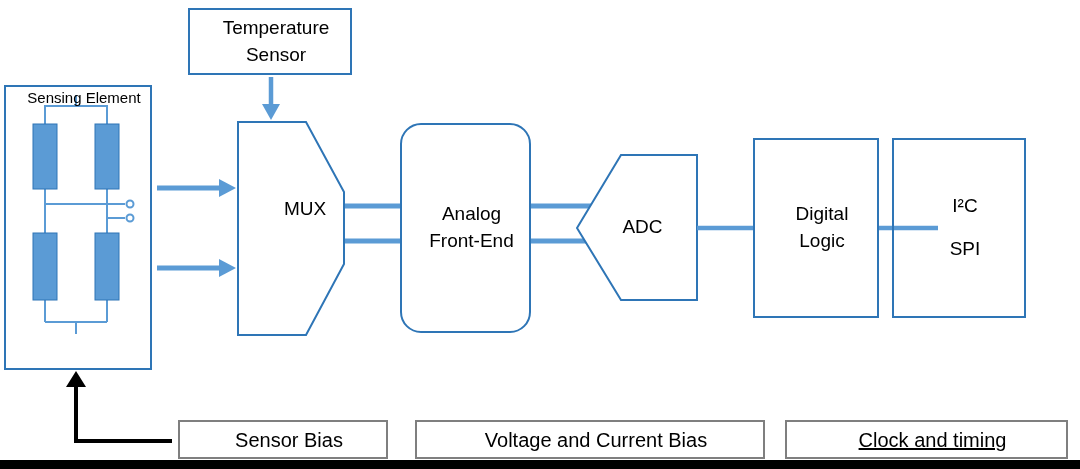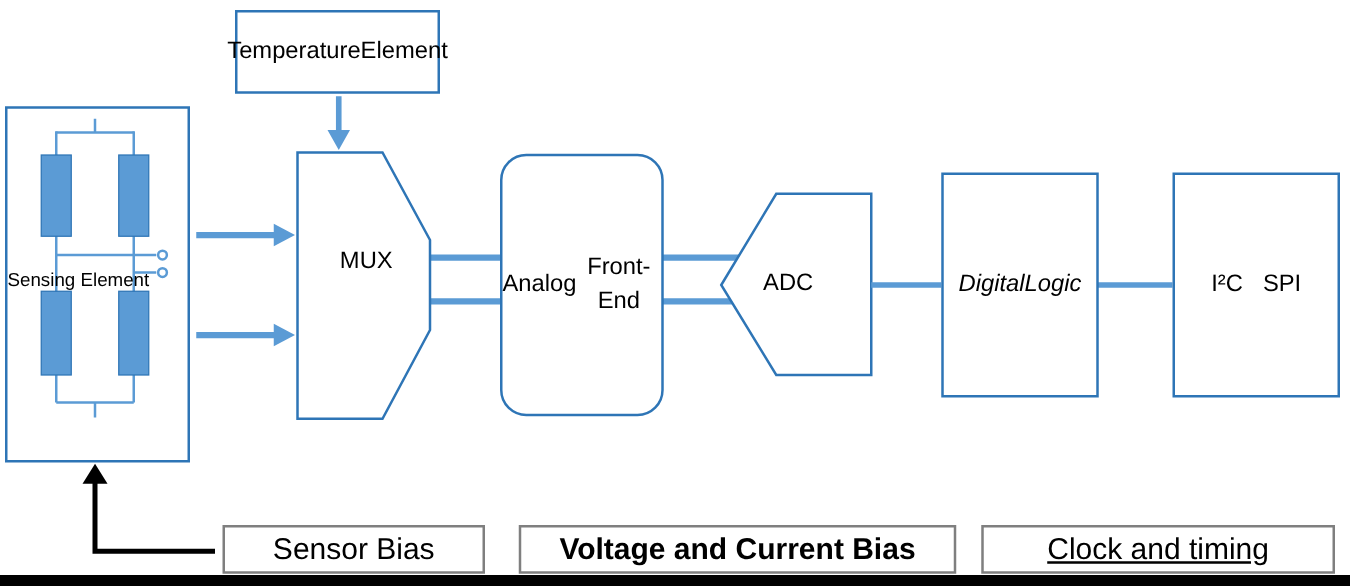--- a/index.html
+++ b/index.html
@@ -19,36 +19,37 @@
   .layer {
     position: absolute;
     left: 0;
     top: 0;
     z-index: 1;
   }
   .box, .shape-label {
     position: absolute;
     z-index: 2;
     display: flex;
-    flex-direction: row;
+    flex-direction: column;
     align-items: center;
     justify-content: center;
     text-align: center;
     background: transparent;
     font-size: 19px;
     line-height: 1.4;
+    padding-left: 12px;
   }
   .box {
     border: 2px solid #2E75B6;
     box-sizing: border-box;
   }
   .box span { display: block; }
   .support-box {
     border-color: #7F7F7F;
-    font-size: 24px;
+    font-size: 20px;
   }
   .sensing-box {
     justify-content: flex-start;
     padding-bottom: 6px;
     font-size: 15px;
   }
   .iface-box { gap: 16px; }
 </style>
 </head>
 <body>
@@ -115,53 +116,53 @@
     <g>
       <polyline points="172,441 76,441 76,382" fill="none" stroke="#000000" stroke-width="4"></polyline>
       <polygon points="76,371 66,387 86,387" fill="#000000"></polygon>
     </g>
 
     <rect x="0" y="460" width="1080" height="9" fill="#000000"></rect>
   </svg>
 
   <div class="box" style="left:188px; top:8px; width:164px; height:67px;">
     <span>Temperature</span>
-    <span>Element</span>
+    <span>Sensor</span>
   </div>
 
   <div class="box sensing-box" style="left:4px; top:85px; width:148px; height:285px;">
     <span>Sensing Element</span>
   </div>
 
   <div class="shape-label" style="left:248px; top:122px; width:90px; height:174px;">
     <span>MUX</span>
   </div>
 
   <div class="box" style="left:400px; top:123px; width:131px; height:210px;border-radius:21px;">
     <span>Analog</span>
     <span>Front-End</span>
   </div>
 
   <div class="shape-label" style="left:584px; top:155px; width:93px; height:145px;">
     <span>ADC</span>
   </div>
 
-  <div class="box" style="left:753px; top:138px; width:126px; height:180px;font-style:italic;">
+  <div class="box" style="left:753px; top:138px; width:126px; height:180px;">
     <span>Digital</span>
     <span>Logic</span>
   </div>
 
-  <div class="box iface-box" style="left:938px; top:138px; width:134px; height:180px;">
+  <div class="box iface-box" style="left:892px; top:138px; width:134px; height:180px;">
     <span>I²C</span>
     <span>SPI</span>
   </div>
 
   <div class="box support-box" style="left:178px; top:420px; width:210px; height:39px;">
     <span>Sensor Bias</span>
   </div>
-  <div class="box support-box" style="left:415px; top:420px; width:350px; height:39px;font-weight:bold;">
+  <div class="box support-box" style="left:415px; top:420px; width:350px; height:39px;">
     <span>Voltage and Current Bias</span>
   </div>
   <div class="box support-box" style="left:785px; top:420px; width:283px; height:39px;text-decoration:underline;">
     <span>Clock and timing</span>
   </div>
 
 </div>
 
 </body></html>

